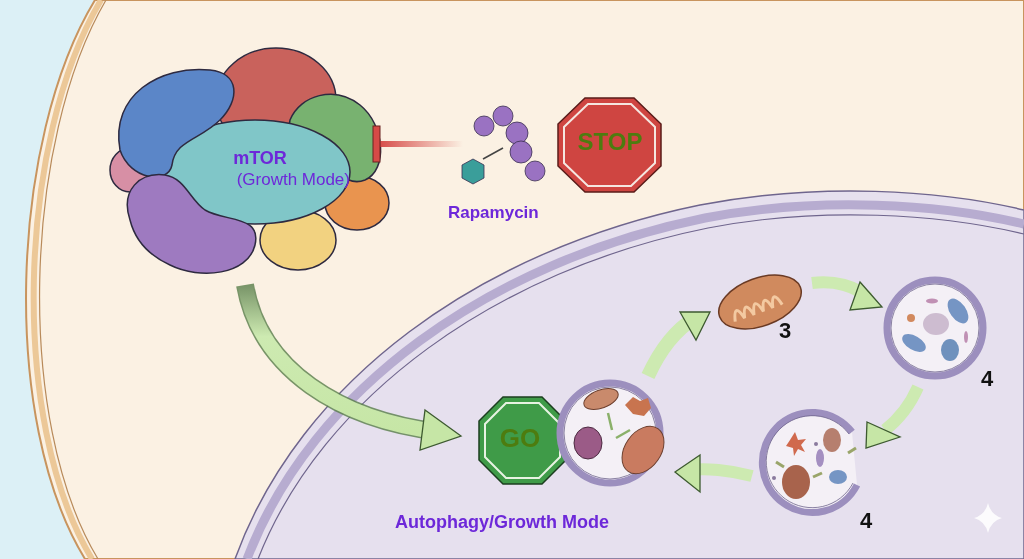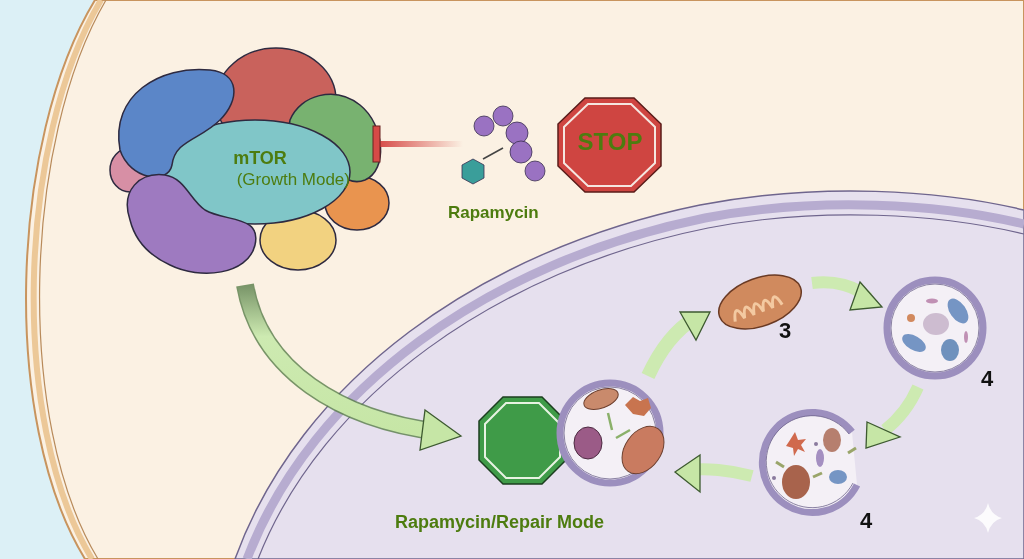--- a/index.html
+++ b/index.html
@@ -1,19 +1,19 @@
 <!DOCTYPE html>
 <html><head>
 <meta charset="utf-8">
 <style>
   html, body { margin: 0; padding: 0; }
   body { width: 1024px; height: 559px; overflow: hidden; background: #dcf0f6; font-family: "Liberation Sans", sans-serif; }
   #stage { position: relative; width: 1024px; height: 559px; }
   svg { position: absolute; left: 0; top: 0; }
-  .lbl { position: absolute; color: #4d7c0f; white-space: nowrap; }
+  .lbl { position: absolute; color: #6d28d9; white-space: nowrap; }
   #mtor-title { left: 210px; top: 148px; width: 100px; text-align: center; font-weight: bold; font-size: 18px; }
   #mtor-sub { left: 170px; top: 170px; width: 180px; text-align: right; font-size: 17px; }
   #rapa-label { left: 448px; top: 203px; font-size: 17px; font-weight: bold; }
   #repair-label { left: 395px; top: 512px; font-size: 18px; font-weight: bold; }
   .num { position: absolute; font-weight: bold; font-size: 22px; color: #111; }
   #n3 { left: 779px; top: 318px; }
   #n4a { left: 981px; top: 366px; }
   #n4b { left: 860px; top: 508px; }
   .sign-text { position: absolute; font-weight: bold; color: #4d7c0f; text-align: center; }
   #stop-text { left: 560px; top: 128px; width: 100px; font-size: 24px; }
@@ -153,17 +153,18 @@
     <polygon points="700,455 675,472 700,492" fill="#c6e6a6" stroke="#3d5a30" stroke-width="1.3"></polygon>
   </g>
 
   <path d="M 988 503 Q 991 515 1002 518 Q 991 521 988 533 Q 985 521 974 518 Q 985 515 988 503 Z" fill="#ffffff" opacity="0.85"></path>
 </svg>
 
 <div id="mtor-title" class="lbl">mTOR</div>
 <div id="mtor-sub" class="lbl">(Growth Mode)</div>
 <div id="rapa-label" class="lbl">Rapamycin</div>
 <div id="stop-text" class="sign-text">STOP</div>
-<div id="repair-label" class="lbl">Rapamycin/Repair Mode</div>
+<div id="go-text" class="sign-text">GO</div>
+<div id="repair-label" class="lbl">Autophagy/Growth Mode</div>
 <div id="n3" class="num">3</div>
 <div id="n4a" class="num">4</div>
 <div id="n4b" class="num">4</div>
 </div>
 
 </body></html>

